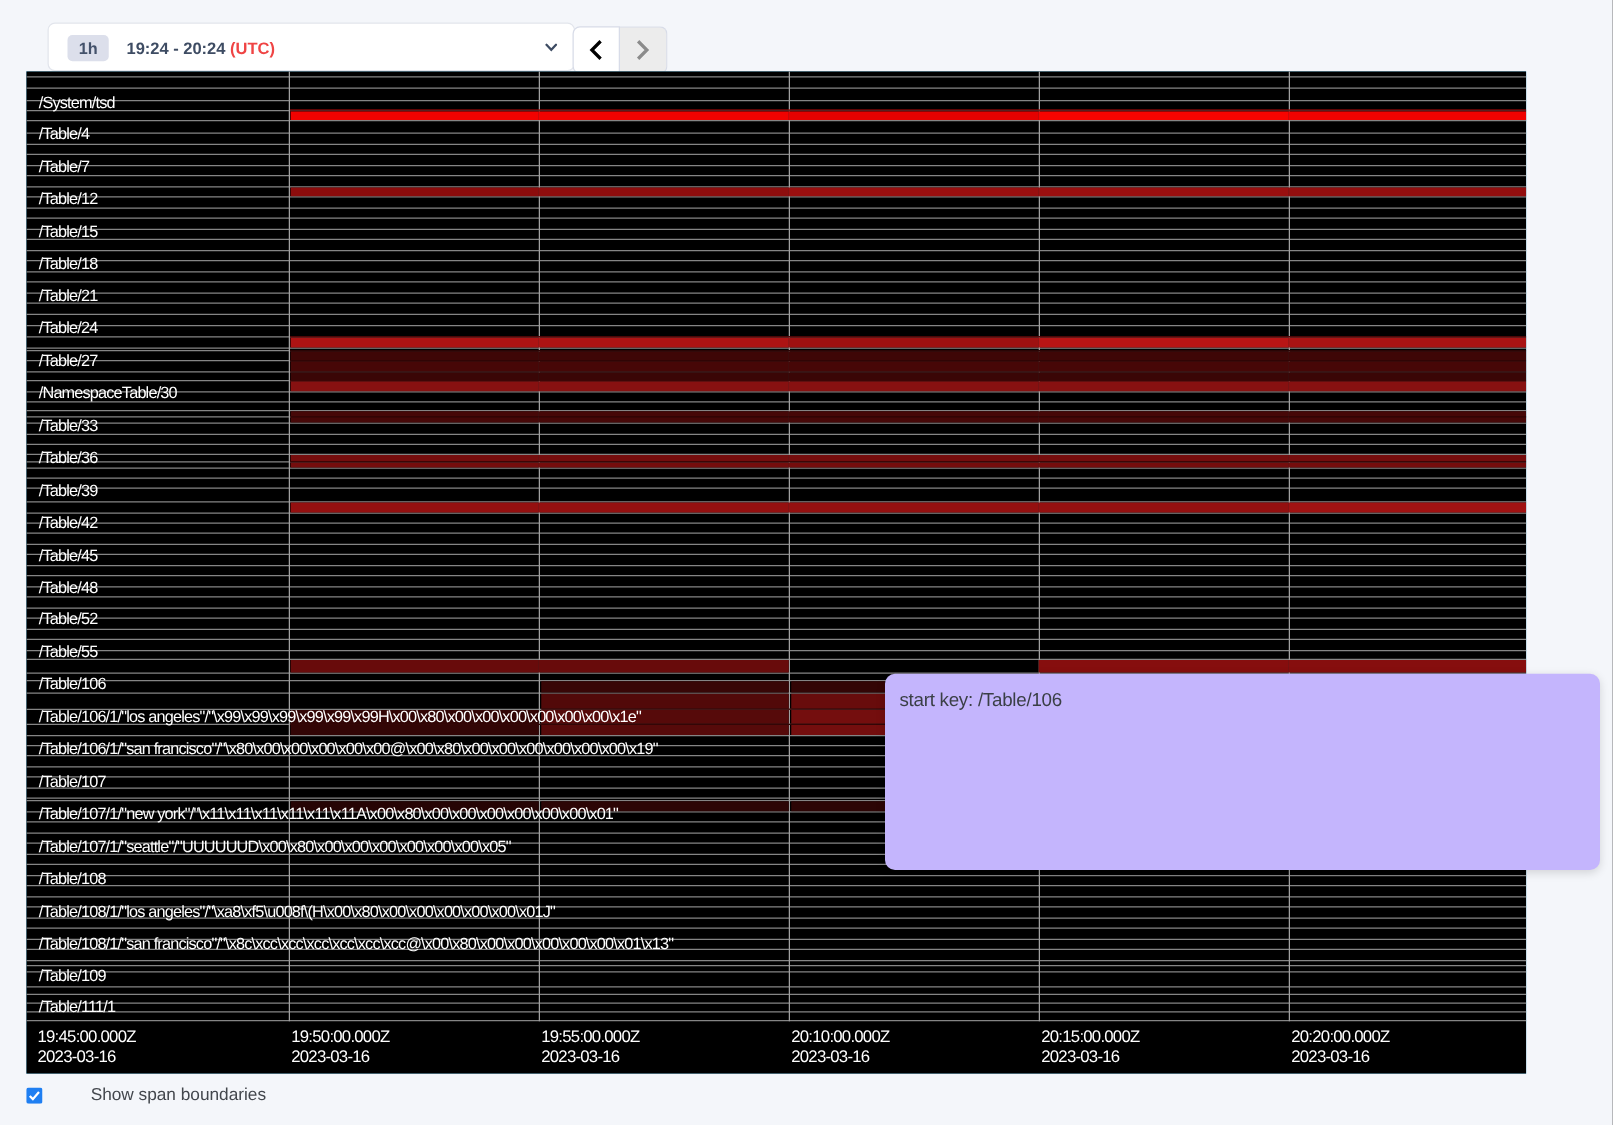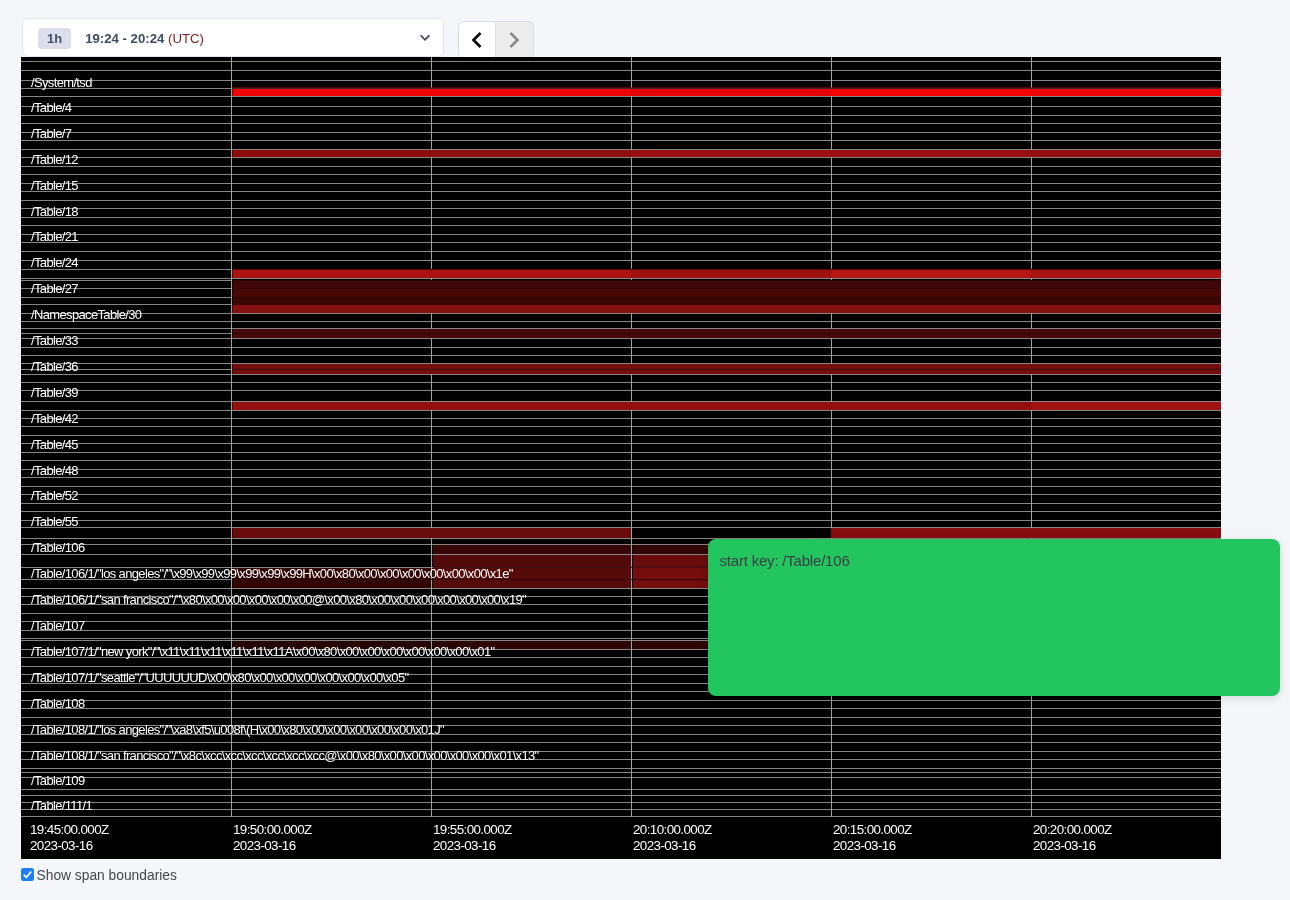--- a/index.html
+++ b/index.html
@@ -1,39 +1,39 @@
 <!DOCTYPE html>
 <html><head>
 <meta charset="utf-8">
 <style>
   * { margin:0; padding:0; box-sizing:border-box; }
   html,body { width:1290px; height:900px; background:#f4f6fa; overflow:hidden;
     font-family:"Liberation Sans", sans-serif; }
   .abs { position:absolute; }
-  .select { left:22px; top:17.5px; width:422px; height:39.5px; background:#fff;
+  .select { left:38px; top:17.5px; width:422px; height:39.5px; background:#fff;
     border:1px solid #e2e5ec; border-radius:6px; display:flex; align-items:center; }
   .chip { margin-left:15px; position:relative; top:0.8px; background:#dcdfeb; border-radius:4px; padding:3px 9px;
     font-weight:bold; font-size:13px; color:#44526b; }
   .rangetext { margin-left:14px; font-size:13.2px; font-weight:bold; color:#3e4c63; position:relative; top:1.2px; }
-  .utc { font-weight:normal; color:#7f1d1d; }
+  .utc { font-weight:bold; color:#ef4444; }
   .carat { margin-left:auto; margin-right:13px; position:relative; top:0.5px; }
   .btngroup { left:457.5px; top:21px; height:38px; display:flex; }
   .btn { width:38px; height:38px; display:flex; align-items:center; justify-content:center;
     border:1px solid #d8dce8; background:#fff; }
   .btn.prev { border-radius:6px 0 0 6px; }
   .btn.next { border-radius:0 6px 6px 0; border-left:none; background:#ececec; }
   .nowbtn { left:543px; top:21px; width:59px; height:38px; background:#fff;
     border:3px solid #7f1d1d; border-radius:6px; display:flex; align-items:center;
     justify-content:center; font-size:15px; font-weight:bold; color:#3e4c63;margin-top:41px; }
   .chart { left:21px; top:57px; width:1200px; height:802px; background:#7dd3fc; }
-  .tooltip { left:708px; top:538.5px; width:571.5px; height:157.5px; background:#22c55e;
+  .tooltip { left:708px; top:538.5px; width:571.5px; height:157.5px; background:#c4b5fd;
     border-radius:8px; box-shadow:0 2px 8px rgba(0,0,0,0.14); padding:5.5px 0 0 11.5px;
     font-size:15px; color:#3a3f46; letter-spacing:-0.2px; }
   .tooltip p { margin:0; height:33.5px; line-height:33.5px; white-space:pre; }
-  .cbrow { left:21px; top:867.5px; display:flex; align-items:flex-start; }
+  .cbrow { left:21px; top:867.5px; display:flex; align-items:flex-end;gap:36px; }
   .cblabel { margin-left:2.5px; font-size:13.8px; color:#43474d; }
 </style>
 </head>
 <body>
 <div class="abs select">
   <span class="chip">1h</span>
   <span class="rangetext">19:24 - 20:24 <span class="utc">(UTC)</span></span>
   <svg class="carat" width="10" height="8" viewBox="0 0 10 8">
       <path d="M1.2 1.8 L5 5.8 L8.8 1.8" stroke="#3e4c63" stroke-width="1.8" fill="none" stroke-linecap="round"></path>
     </svg>

